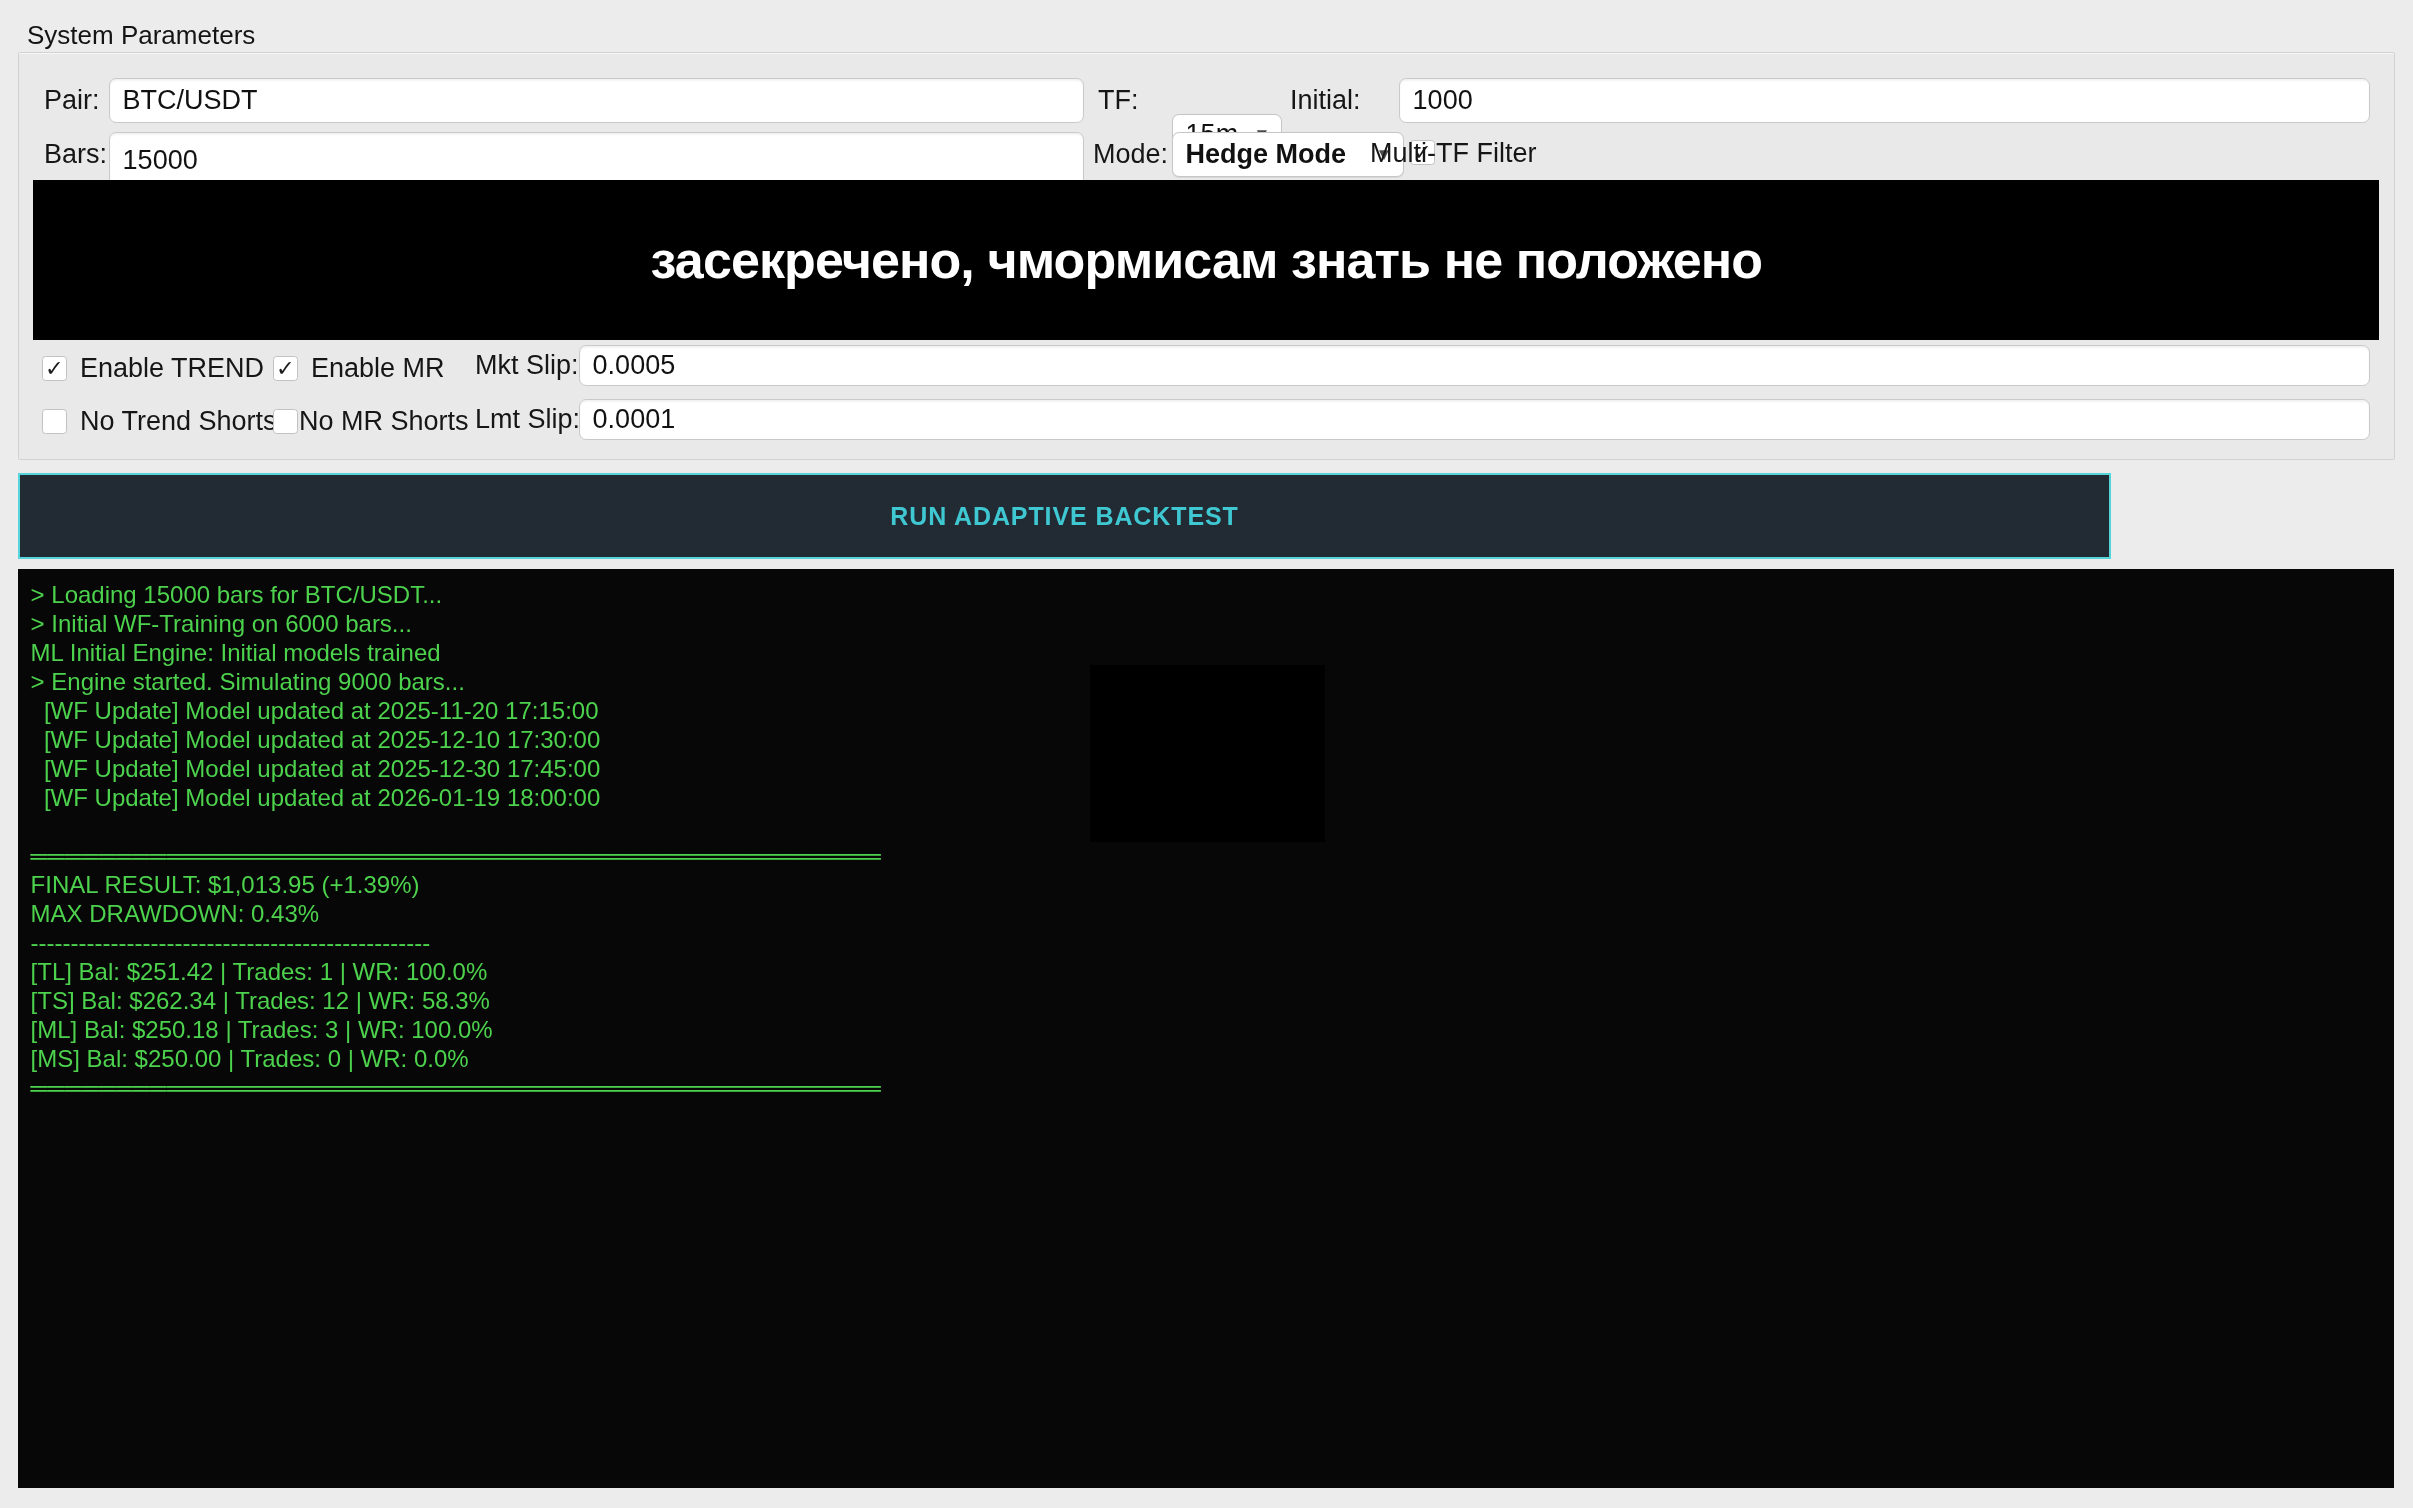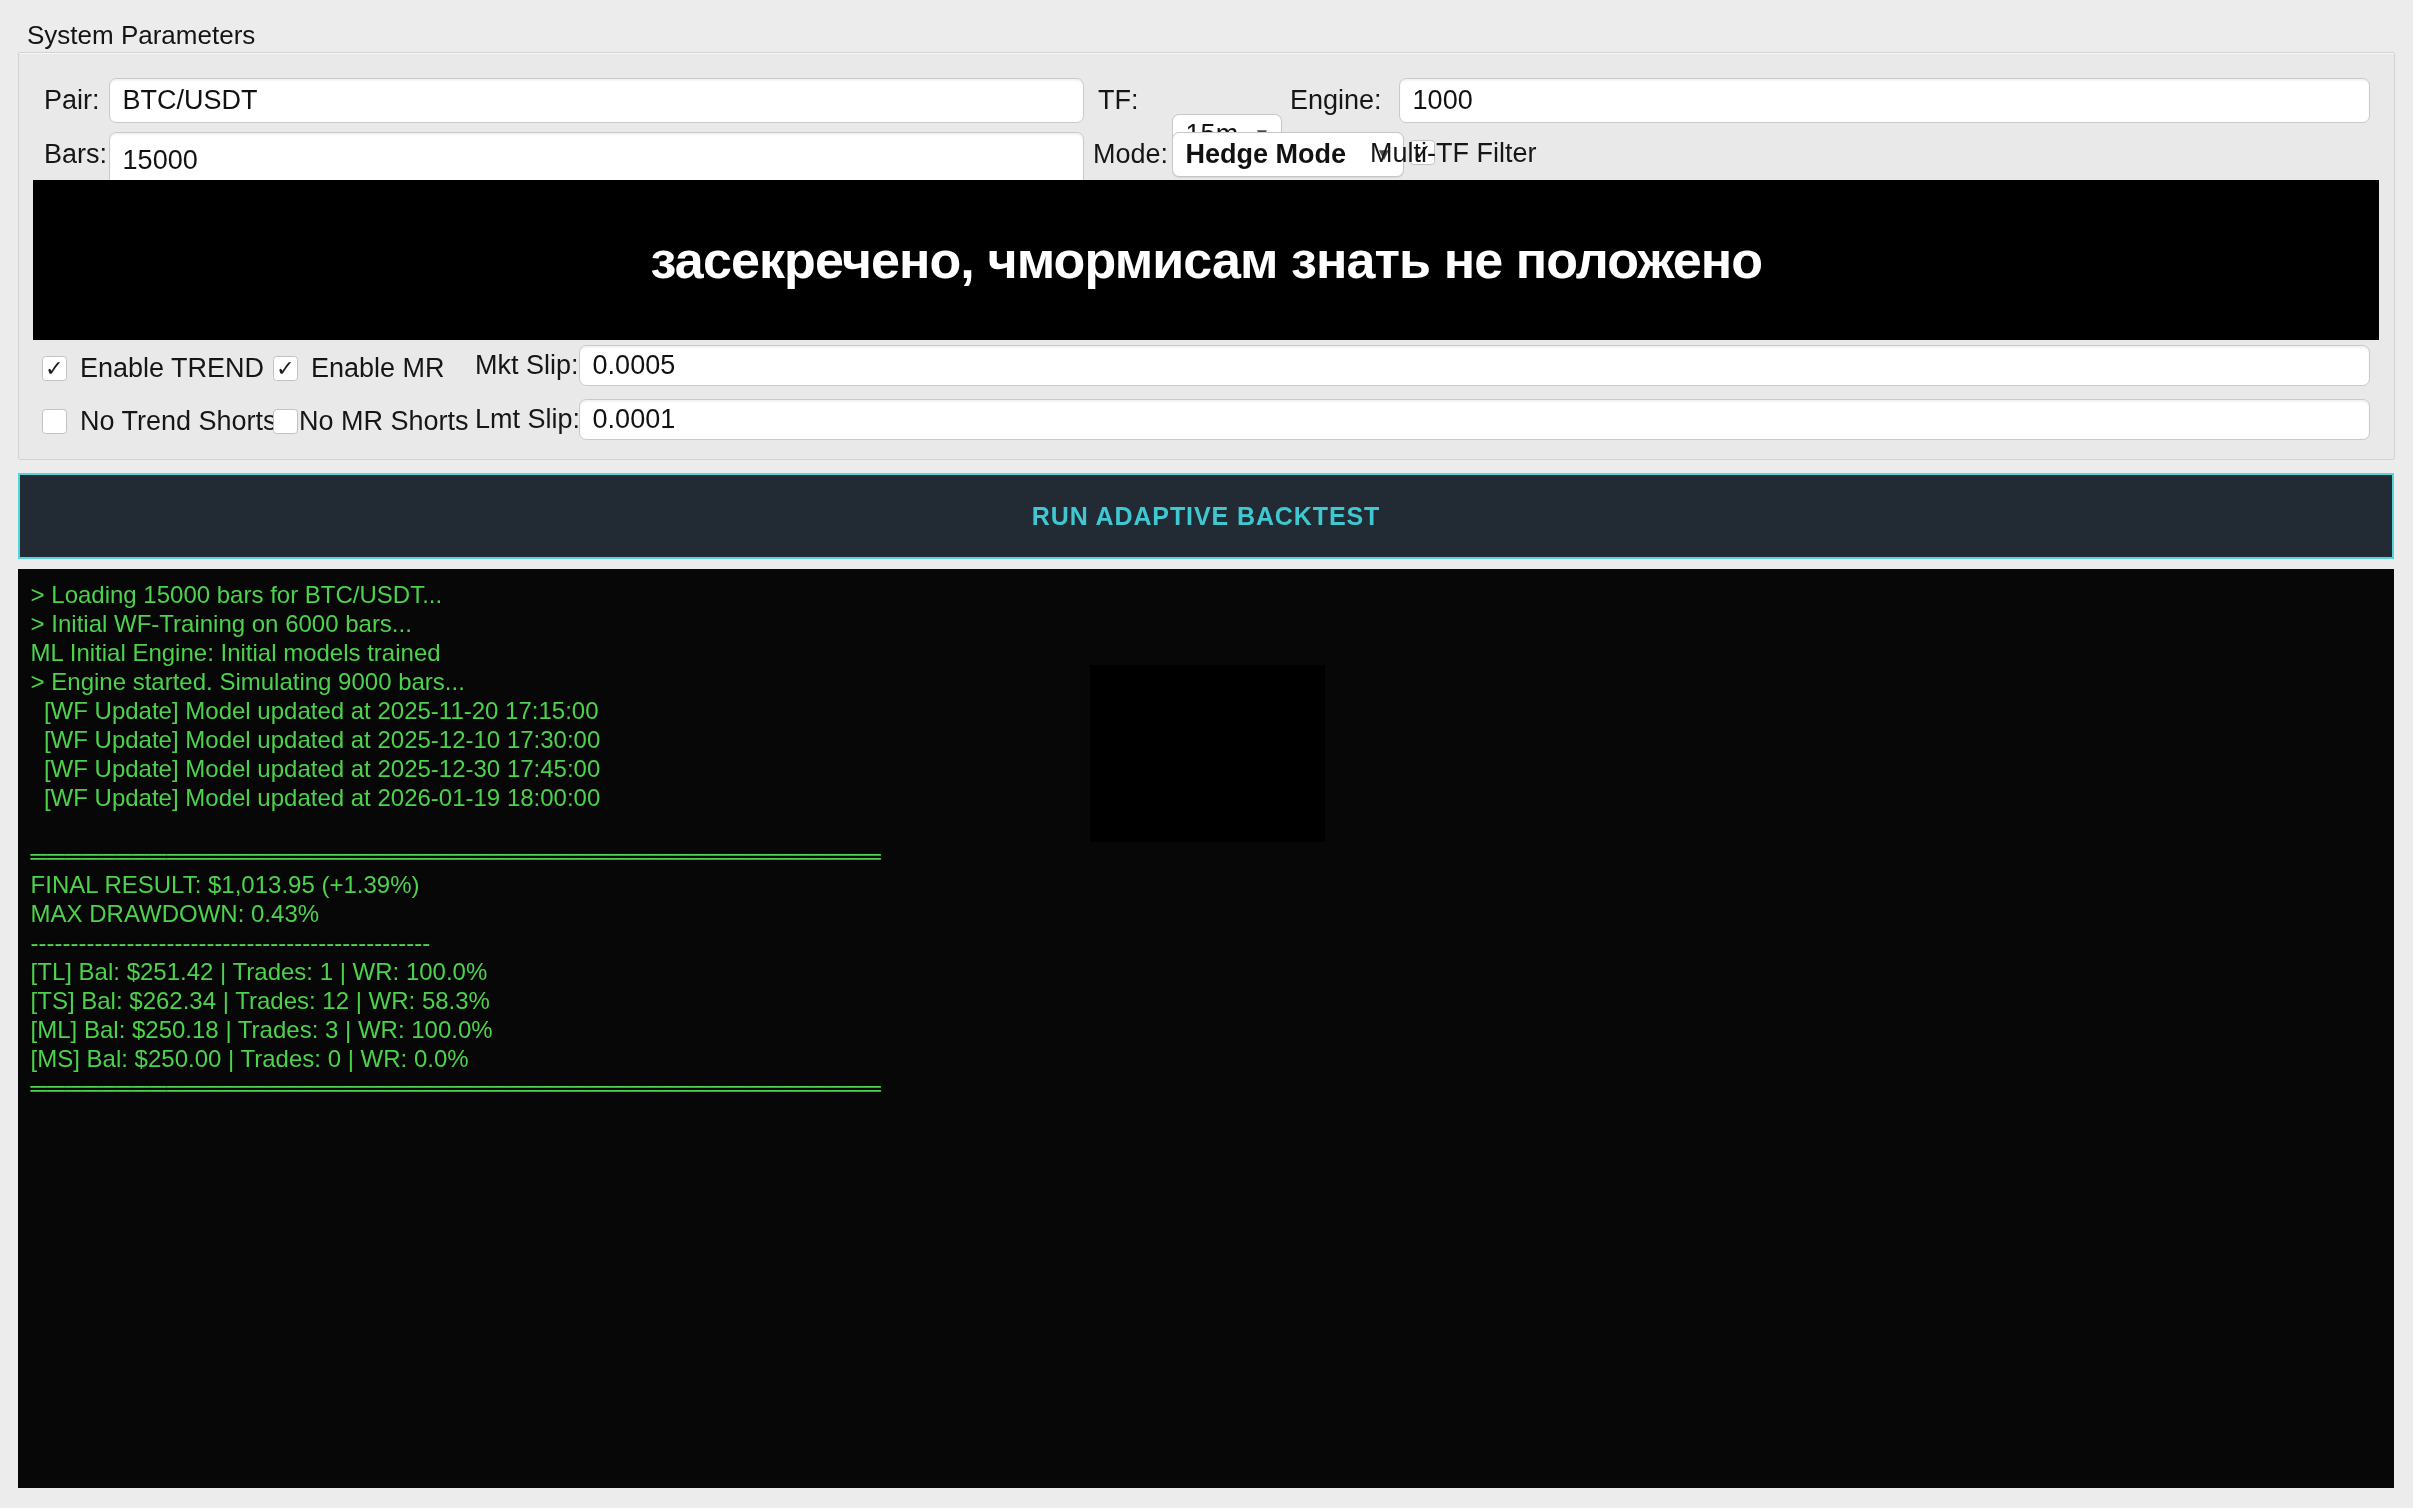--- a/index.html
+++ b/index.html
@@ -62,21 +62,21 @@
   .banner{
     position:absolute;left:14.4px;top:127px;width:2346px;height:160px;
     background:#000000;
     display:flex;align-items:center;justify-content:center;
   }
   .banner-text{
     color:#ffffff;font-size:52px;font-weight:bold;letter-spacing:-0.9px;white-space:nowrap;
   }
 
   .run-btn{
-    position:absolute;left:18px;top:473px;width:2376px;height:86px;box-sizing:border-box;
+    position:absolute;left:18px;top:473px;width:2093px;height:86px;box-sizing:border-box;
     background:#222b33;border:2.7px solid #55d4da;
     color:#3fc8d2;font-family:"Liberation Sans","DejaVu Sans",sans-serif;
     font-size:25px;font-weight:bold;letter-spacing:0.9px;
     display:flex;align-items:center;justify-content:center;cursor:pointer;
   }
 
   .console{
     position:absolute;left:18px;top:569px;width:2376px;height:919px;box-sizing:border-box;
     background:#070707;overflow:hidden;
     padding:10.8px 12.6px;
@@ -99,21 +99,21 @@
 
   <div class="groupbox">
 
     <div class="fld-label" style="left:25px;top:24px;">Pair:</div>
     <input class="entry" style="left: 90px; top: 25px; width: 975px; height: 45px;" value="BTC/USDT">
     <div class="fld-label" style="left:1079px;top:24px;">TF:</div>
     <div class="combo" style="left:1153px;top:28px;width:110px;height:41px;margin-top:33px;">
       <span>15m</span>
       <span class="chev">▼</span>
     </div>
-    <div class="fld-label" style="left:1271px;top:24px;">Engine:</div>
+    <div class="fld-label" style="left:1271px;top:24px;">Initial:</div>
     <input class="entry" style="left: 1380px; top: 25px; width: 971px; height: 45px;" value="1000">
 
     <div class="fld-label" style="left:25px;top:78px;">Bars:</div>
     <input class="entry" style="left: 90px; top: 79px; width: 975px; height: 57px;" value="15000">
     <div class="fld-label" style="left:1074px;top:78px;">Mode:</div>
     <div class="combo" style="left:1153px;top:79px;width:232px;height:45px;font-weight:bold;">
       <span>Hedge Mode</span>
       <span class="chev">▼</span>
     </div>
     <div class="checkbox checked" style="left:1391px;top:87px;">

